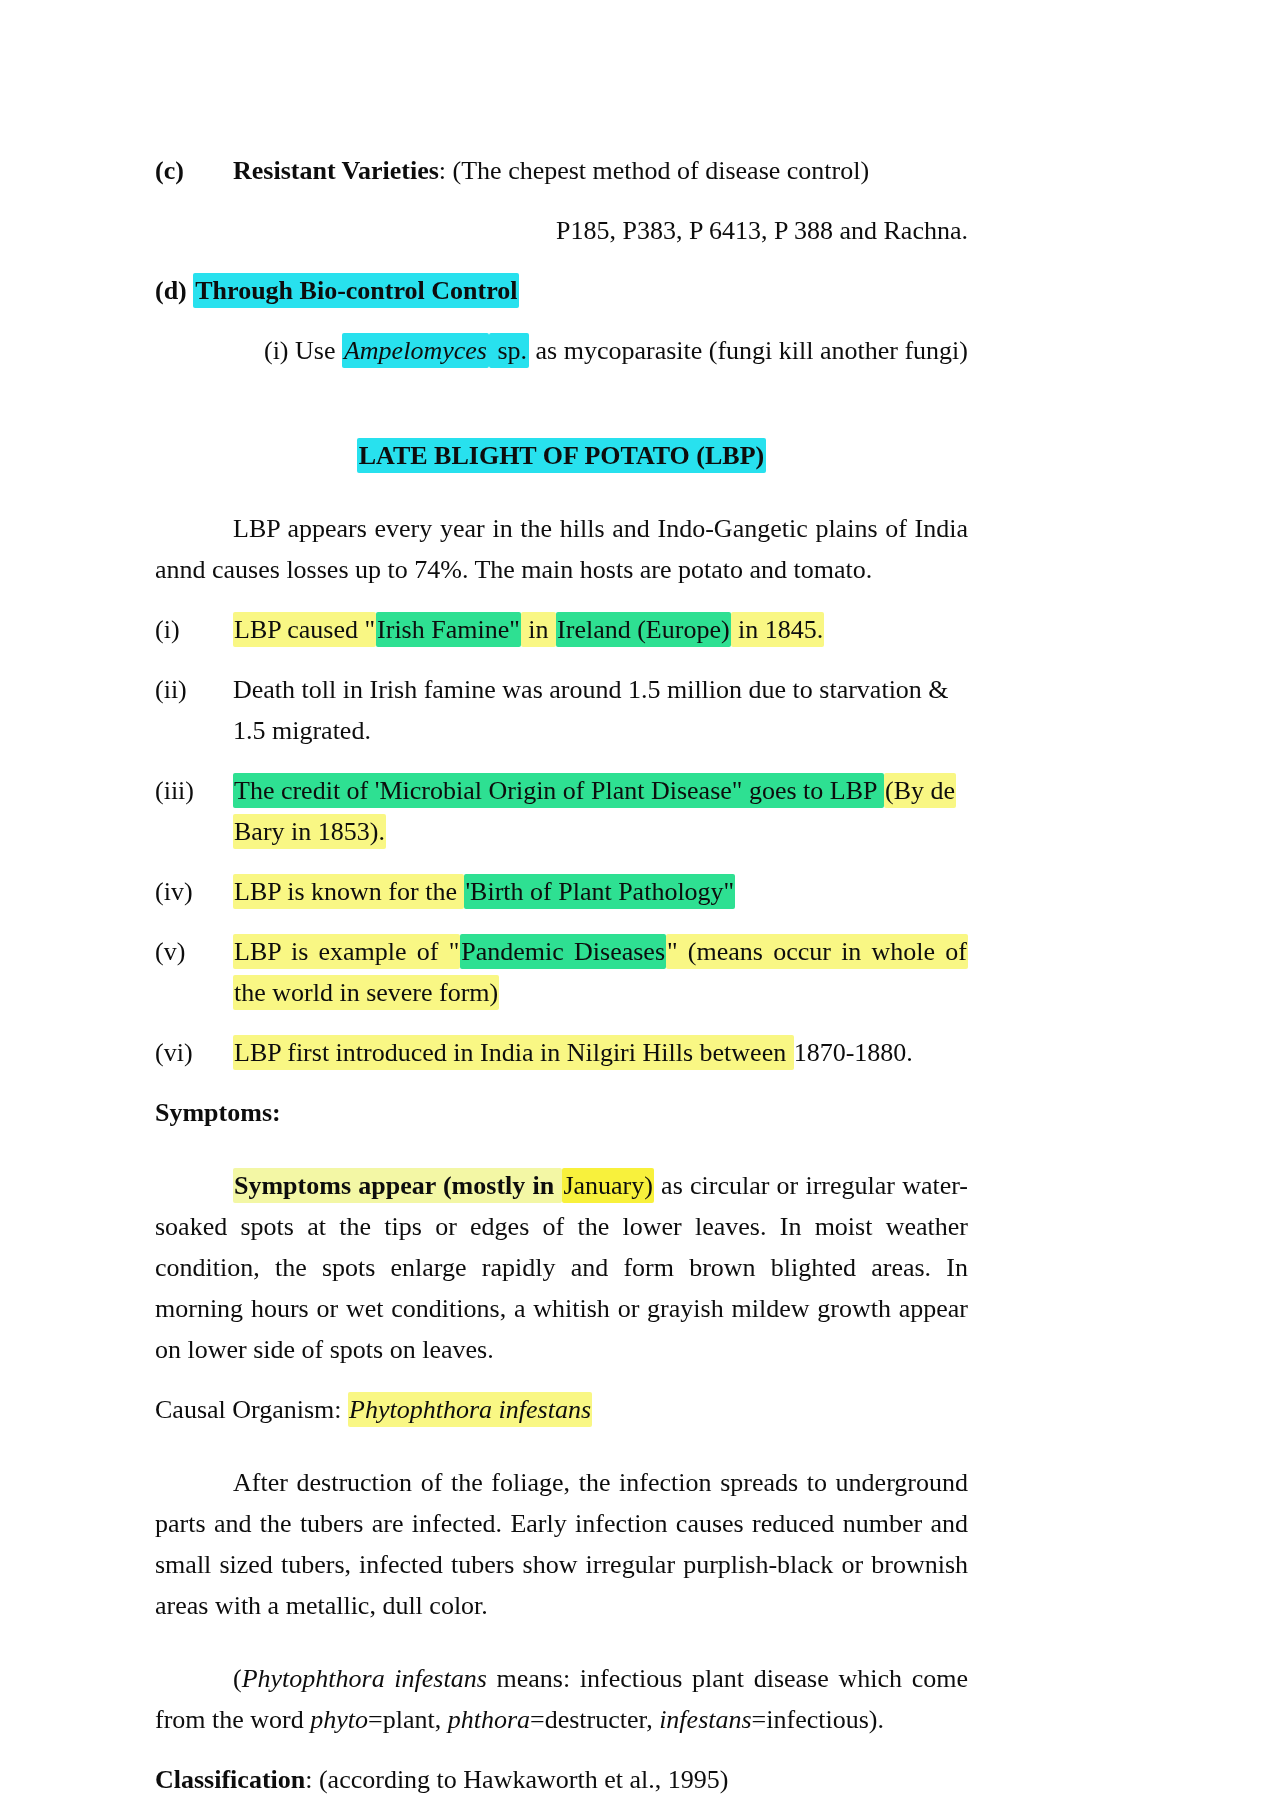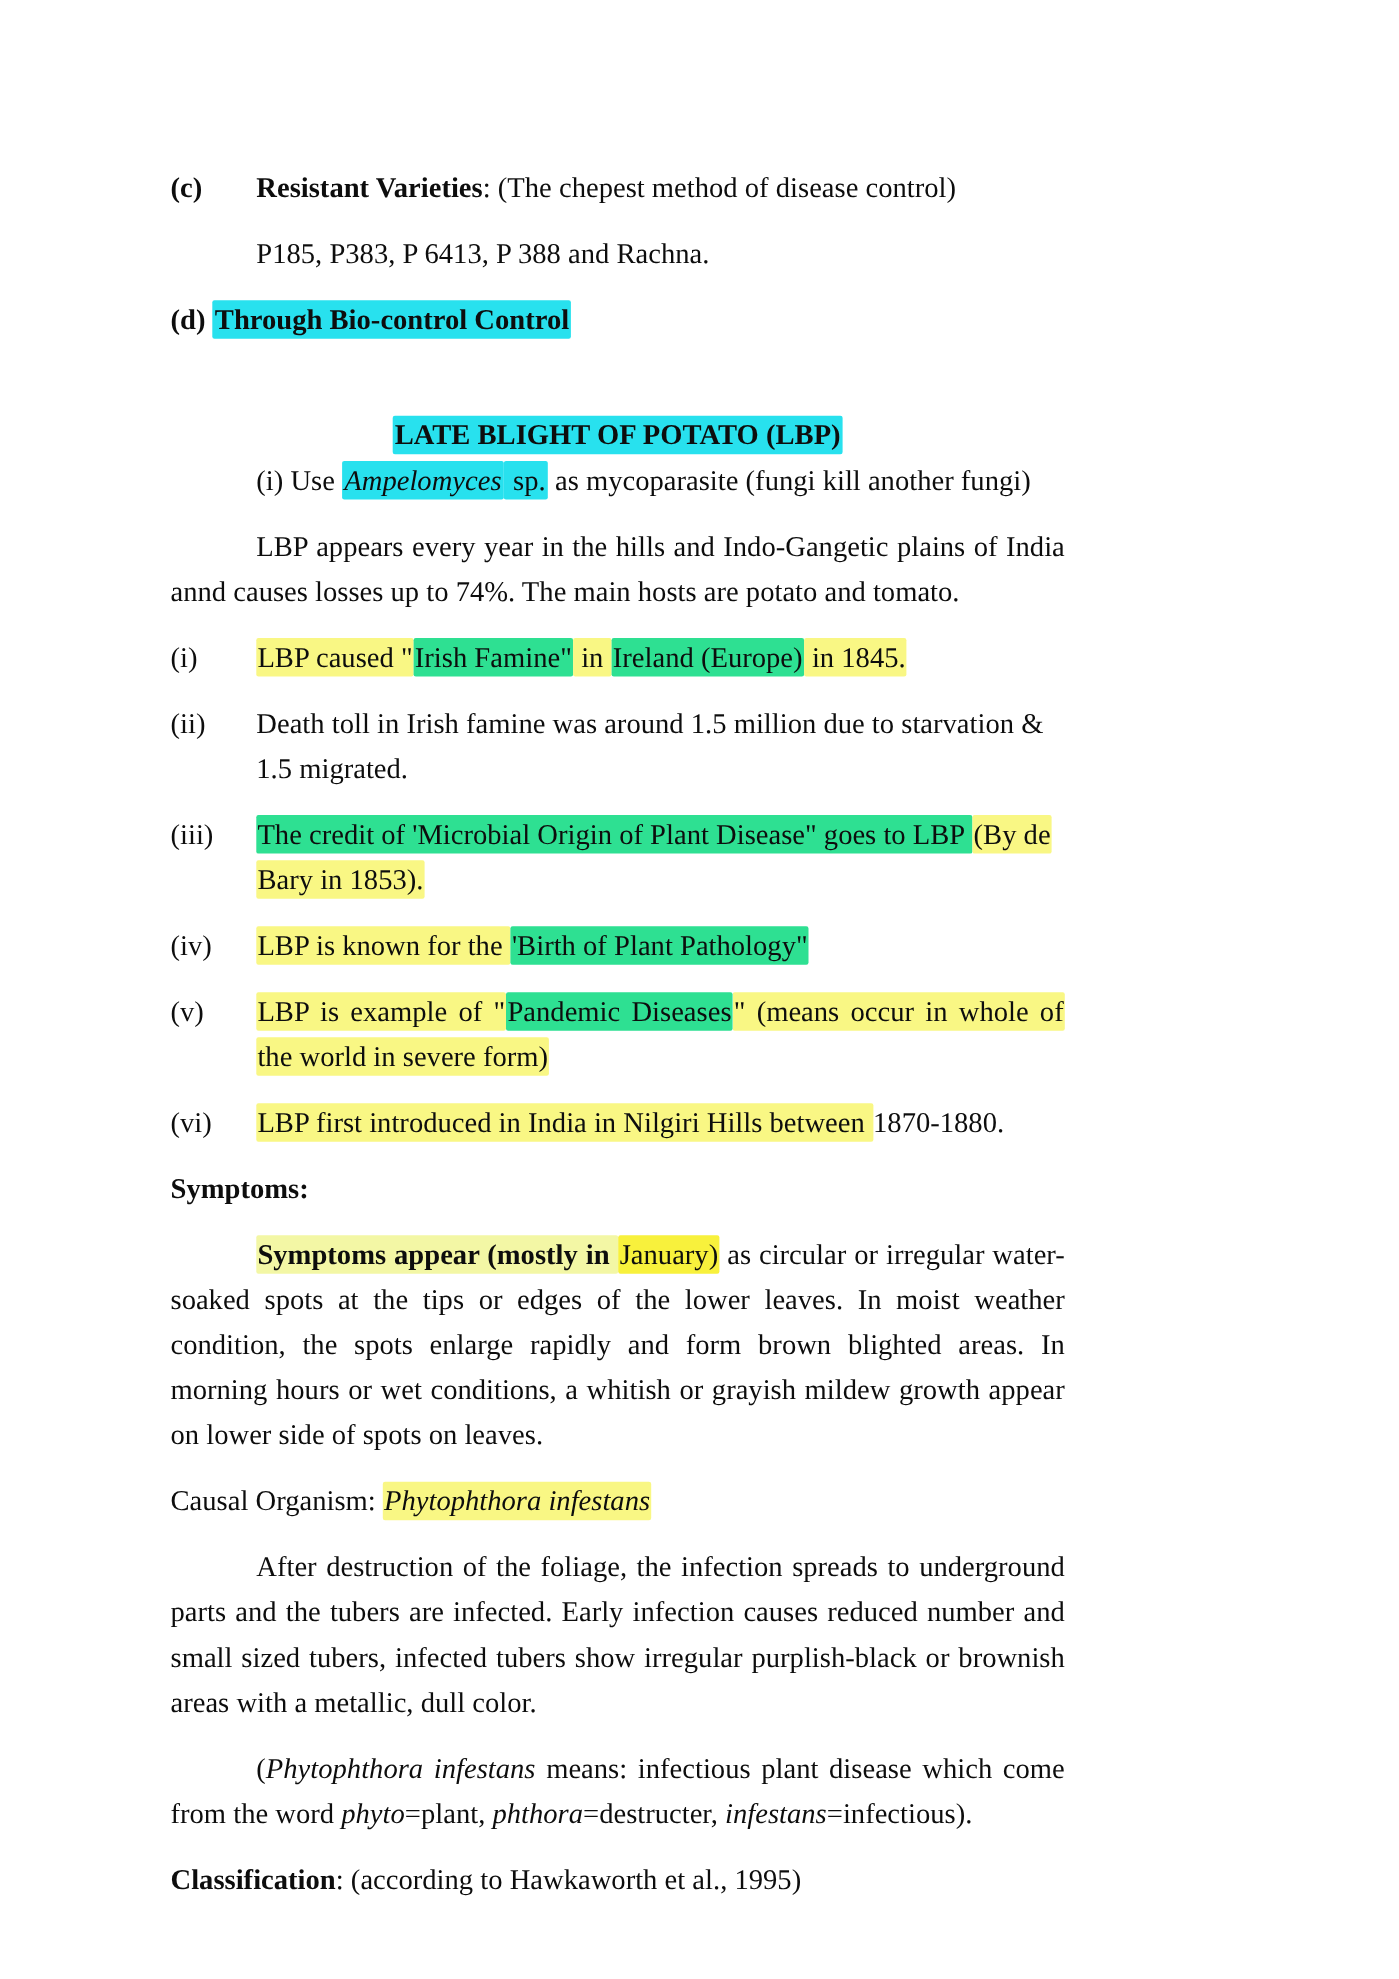--- a/index.html
+++ b/index.html
@@ -12,22 +12,22 @@
     overflow:hidden;
   }
   .doc{
     padding:150px 144px 0 155px;
     box-sizing:border-box;
     width:1112px;
   }
   .block{line-height:41px;margin:0 0 19px 0;}
   .hang{padding-left:78px;text-indent:-78px;}
   .hang .label{display:inline-block;width:78px;text-indent:0;vertical-align:baseline;}
-  .indent{padding-left:78px;}
-  .para{text-indent:78px;text-align:justify;}
+  .indent{padding-left:78px;text-align:right;}
+  .para{text-indent:78px;text-align:justify;margin-top:32px;}
   .justify{text-align:justify;}
   .heading{text-align:center;margin-top:64px;margin-bottom:0;}
   .annotated{position:relative;}
   .note{
     position:absolute;left:729px;top:-2px;
     font-family:"Liberation Sans", sans-serif;
     font-size:29px;line-height:41px;
     color:var(--c-annotation);
     white-space:nowrap;
   }
@@ -40,22 +40,22 @@
   .h-pale  {background:var(--c-pale);   padding:3px 1px;border-radius:2px;font-weight:bold;}
   .h-bright{background:var(--c-bright); padding:3px 1px;border-radius:2px;}
 </style>
 </head>
 <body style="color: rgb(13, 13, 13); background: rgb(255, 255, 255);">
 
 <div class="doc" id="doc">
     <div class="block hang"><span class="label b">(c)</span><span class="run b">Resistant Varieties</span><span class="run">: (The chepest method of disease control)</span></div>
     <div class="block indent"><span class="run">P185, P383, P 6413, P 388 and Rachna.</span></div>
     <div class="block plain"><span class="run b">(d) </span><span class="run b h-cyan">Through Bio-control Control</span></div>
+    <div class="block indent"><span class="run">(i) Use </span><span class="run i h-cyan">Ampelomyces</span><span class="run h-cyan"> sp.</span><span class="run"> as mycoparasite (fungi kill another fungi)</span></div>
     <div class="block heading"><span class="run b h-cyan">LATE BLIGHT OF POTATO (LBP)</span></div>
-    <div class="block indent"><span class="run">(i) Use </span><span class="run i h-cyan">Ampelomyces</span><span class="run h-cyan"> sp.</span><span class="run"> as mycoparasite (fungi kill another fungi)</span></div>
     <div class="block para"><span class="run">LBP appears every year in the hills and Indo-Gangetic plains of India annd causes losses up to 74%. The main hosts are potato and tomato.</span></div>
     <div class="block hang"><span class="label">(i)</span><span class="run h-yellow">LBP caused "</span><span class="run h-green">Irish Famine"</span><span class="run h-yellow"> in </span><span class="run h-green">Ireland (Europe)</span><span class="run h-yellow"> in 1845.</span></div>
     <div class="block hang"><span class="label">(ii)</span><span class="run">Death toll in Irish famine was around 1.5 million due to starvation &amp; 1.5 migrated.</span></div>
     <div class="block hang"><span class="label">(iii)</span><span class="run h-green">The credit of 'Microbial Origin of Plant Disease"  goes to LBP </span><span class="run h-yellow">(By de Bary in 1853).</span></div>
     <div class="block hang"><span class="label">(iv)</span><span class="run h-yellow">LBP is known for the </span><span class="run h-green">'Birth of Plant Pathology"</span></div>
     <div class="block hang justify"><span class="label">(v)</span><span class="run h-yellow">LBP is example of "</span><span class="run h-green">Pandemic Diseases</span><span class="run h-yellow">" (means occur in whole of the world in severe form)</span></div>
     <div class="block hang"><span class="label">(vi)</span><span class="run h-yellow">LBP first introduced in India in Nilgiri Hills between </span><span class="run">1870-1880.</span></div>
     <div class="block plain"><span class="run b">Symptoms:</span></div>
     <div class="block para"><span class="run h-pale">Symptoms appear (mostly in </span><span class="run h-bright">January)</span><span class="run"> as circular or irregular water- soaked spots at the tips or edges of the lower leaves. In moist weather condition, the spots enlarge rapidly and form brown blighted areas. In morning hours or wet conditions, a whitish or grayish mildew growth appear on lower side of spots on leaves.</span></div>
     <div class="block plain"><span class="run">Causal Organism: </span><span class="run i h-yellow">Phytophthora infestans</span></div>

